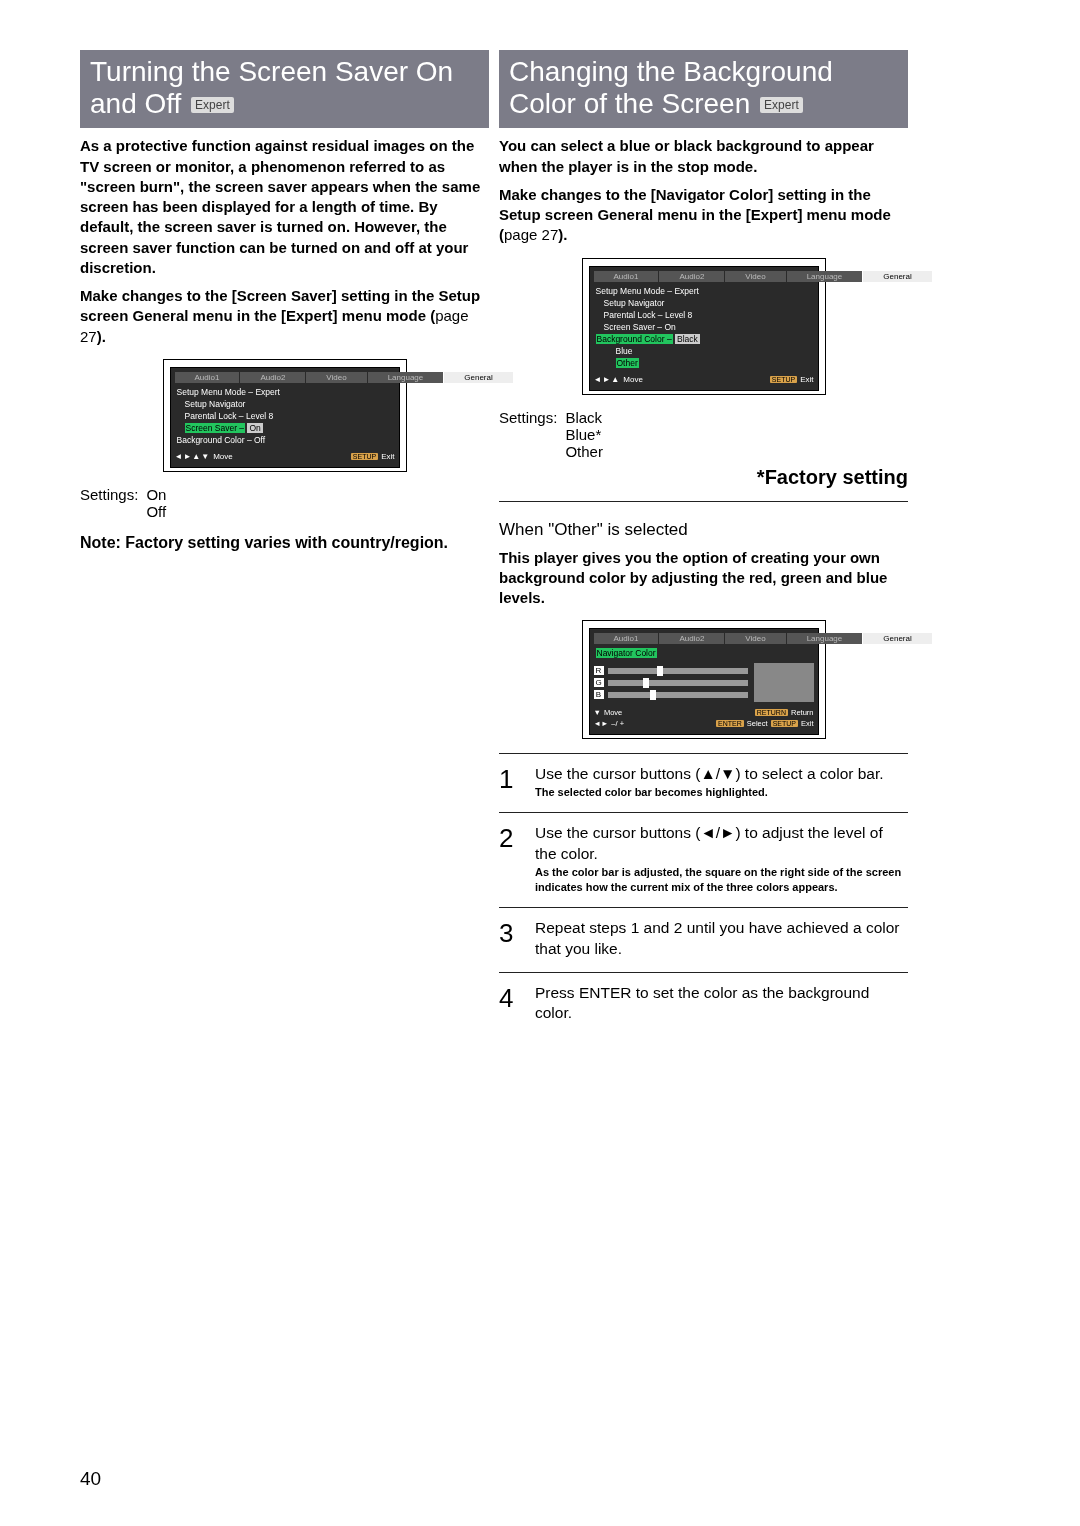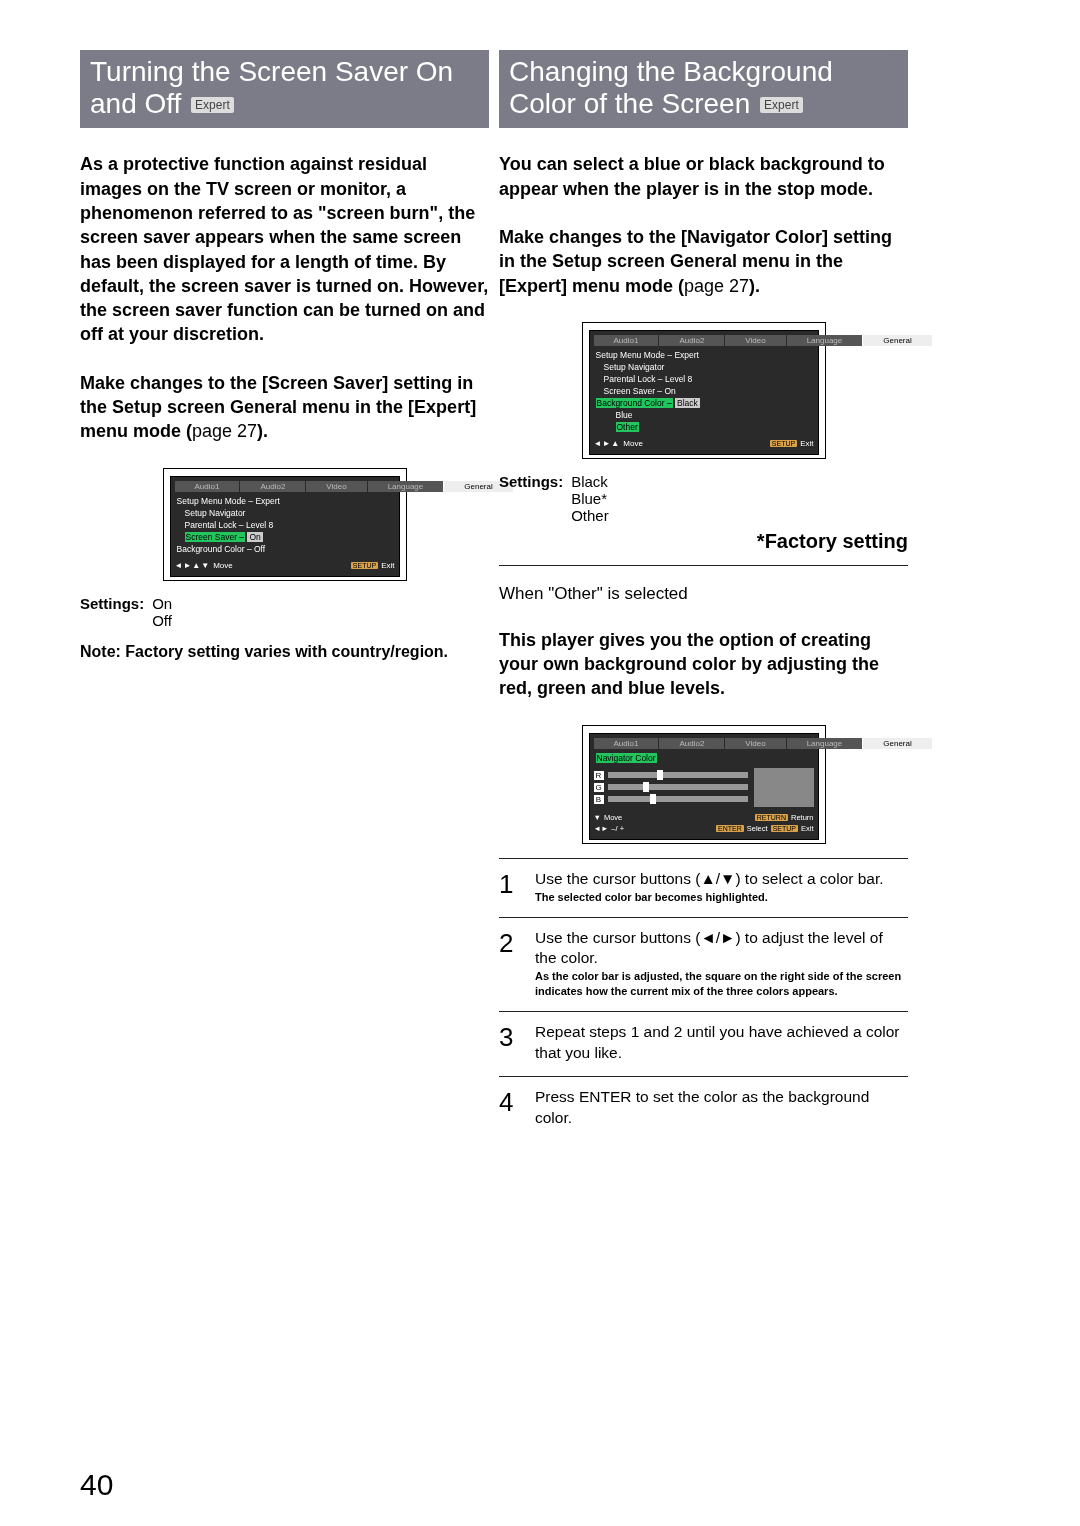--- a/index.html
+++ b/index.html
@@ -36,32 +36,32 @@
   .title-bar sup.badge {
     font-size: 12px;
     background: #ddd;
     color: #444;
     padding: 1px 4px;
     border-radius: 2px;
     vertical-align: middle;
     margin-left: 2px;
   }
   .body-text {
-    font-size: 18px;
+    font-size: 15px;
     line-height: 1.35;
-    margin: 24px 0;
+    margin: 8px 0;
   }
   .bold { font-weight: 700; }
   .settings-row {
     display: flex;
     gap: 8px;
     font-size: 15px;
     margin-top: 10px;
   }
-  .settings-label { font-weight: 700; }
+  .settings-label { font-weight: 400; }
   .settings-values { }
   .note {
     font-size: 16px;
     font-weight: 700;
     margin-top: 14px;
   }
   .factory {
     text-align: right;
     font-weight: 700;
     font-size: 20px;
@@ -78,22 +78,22 @@
     font-size: 22px;
     width: 22px;
     font-weight: 400;
   }
   .step-num.big { font-size: 26px; }
   .step-body { flex:1; font-size: 15.5px; line-height: 1.35; }
   .step-strong { font-weight: 700; font-size: 11px; }
   .pagenum {
     position: absolute;
     left: 80px;
-    bottom: 24px;
-    font-size: 30px;
+    bottom: 36px;
+    font-size: 19px;
   }
 
   
   .osd {
     width: 230px;
     margin: 12px auto 14px auto;
     border: 1px solid #000;
     padding: 7px 6px 3px 6px;
     background: #fff;
   }

